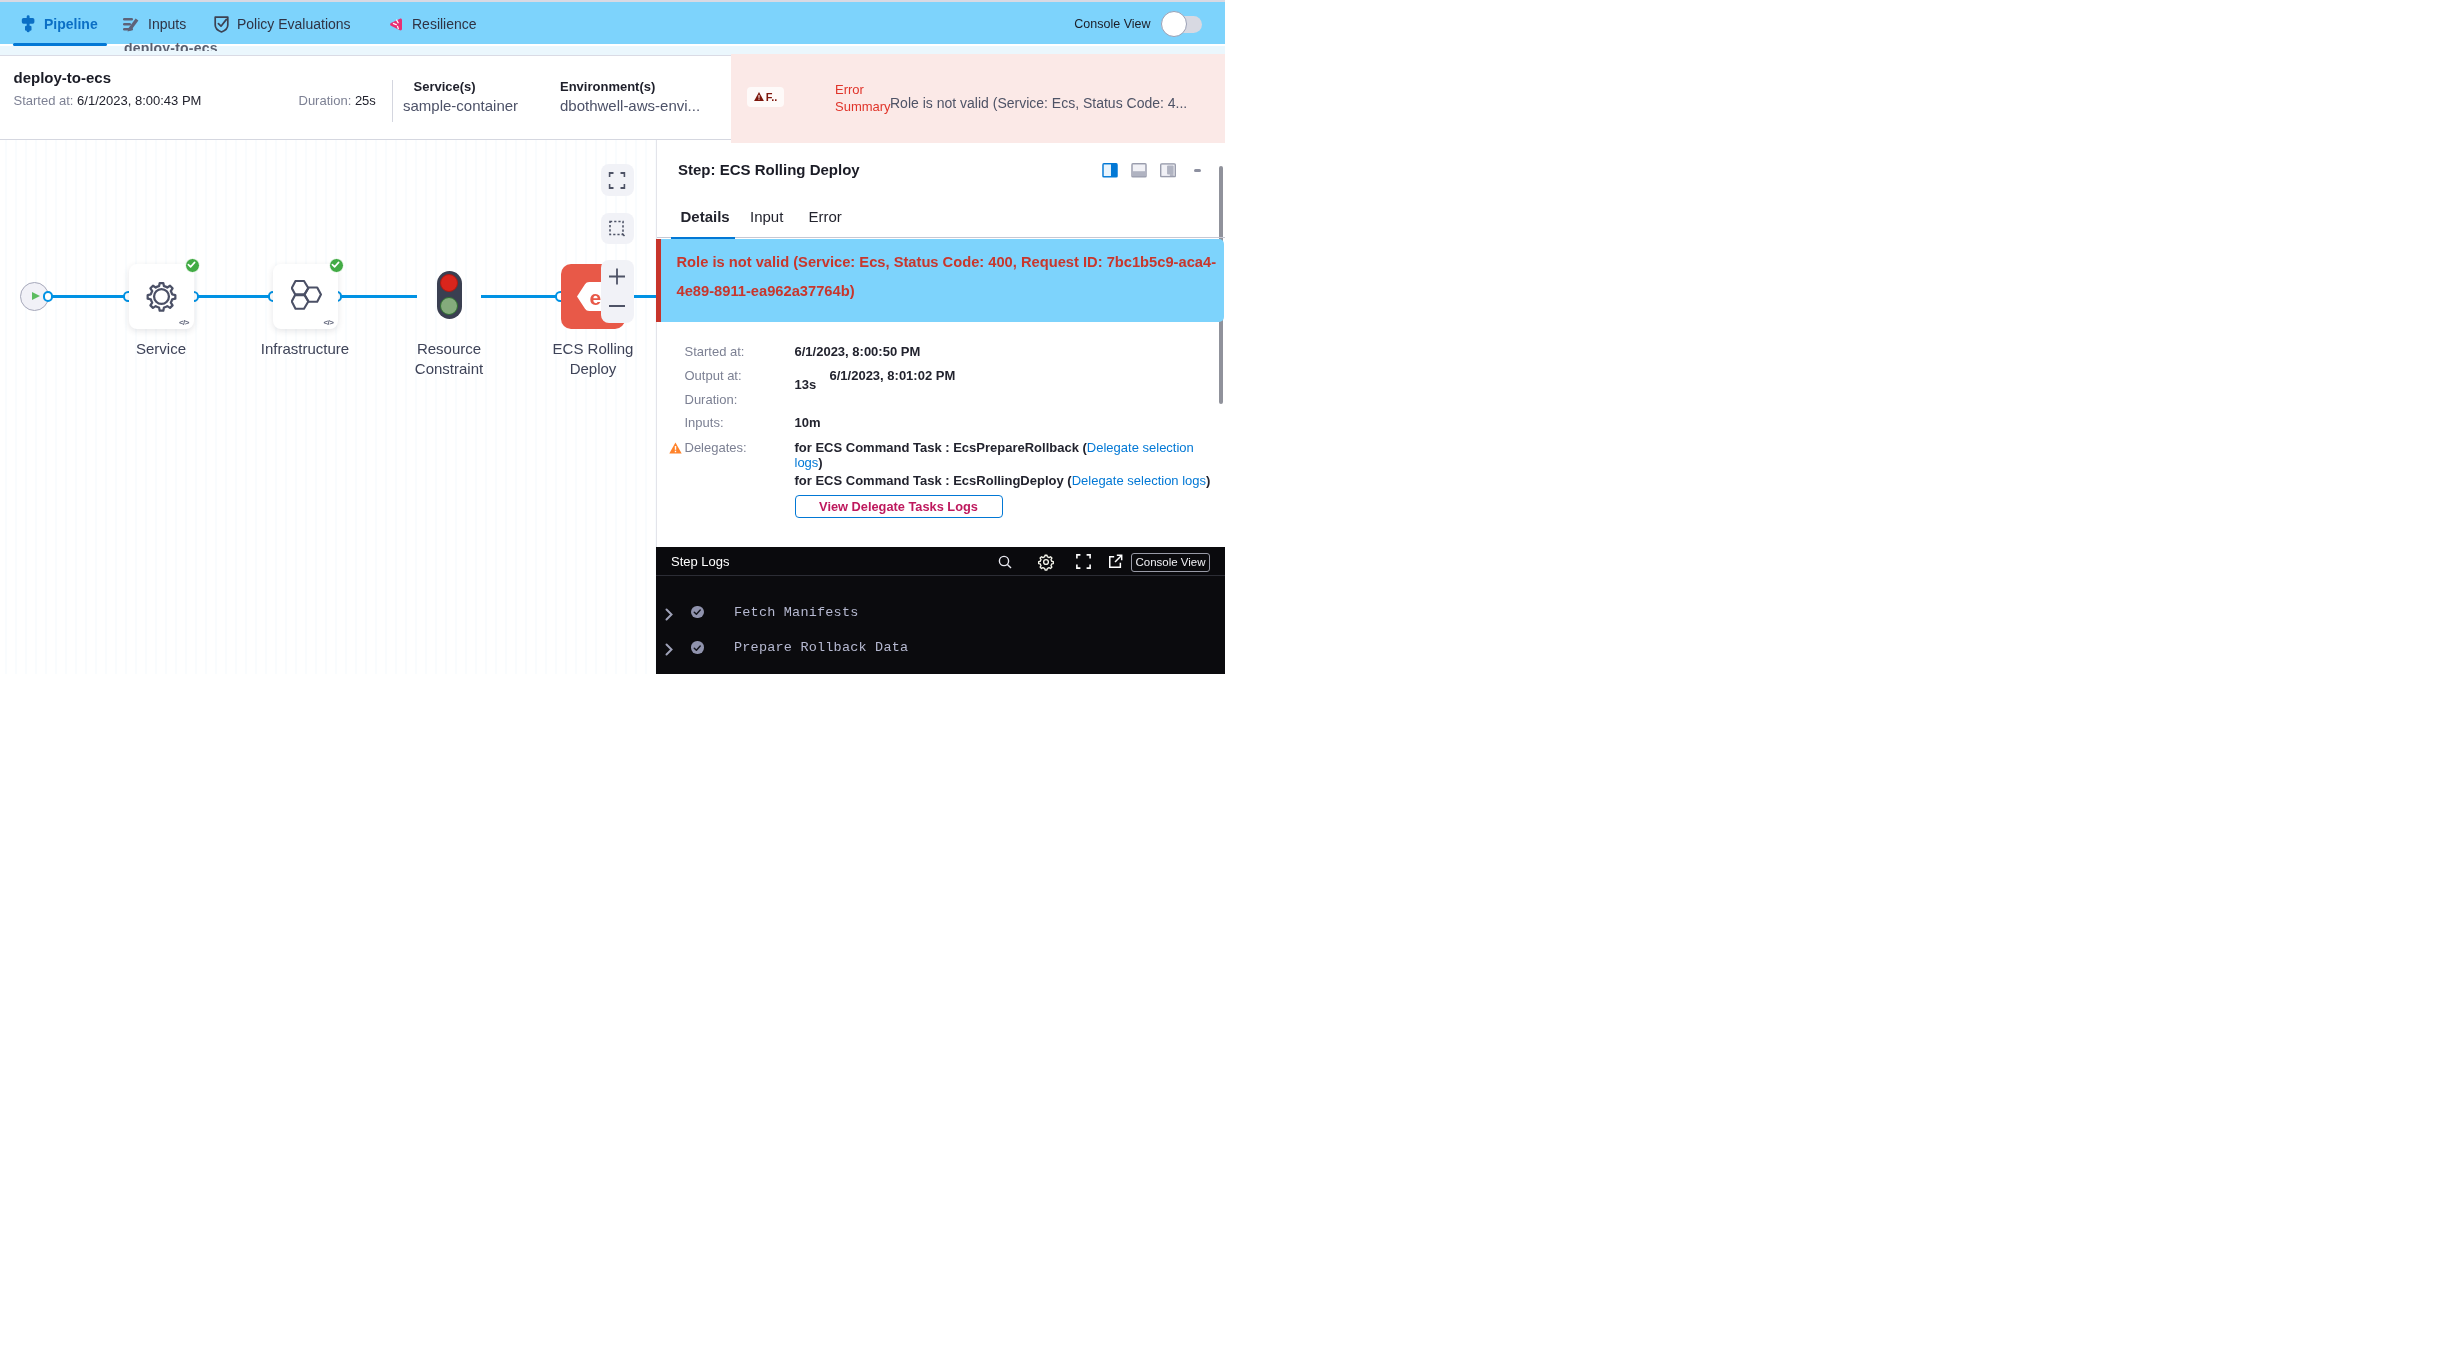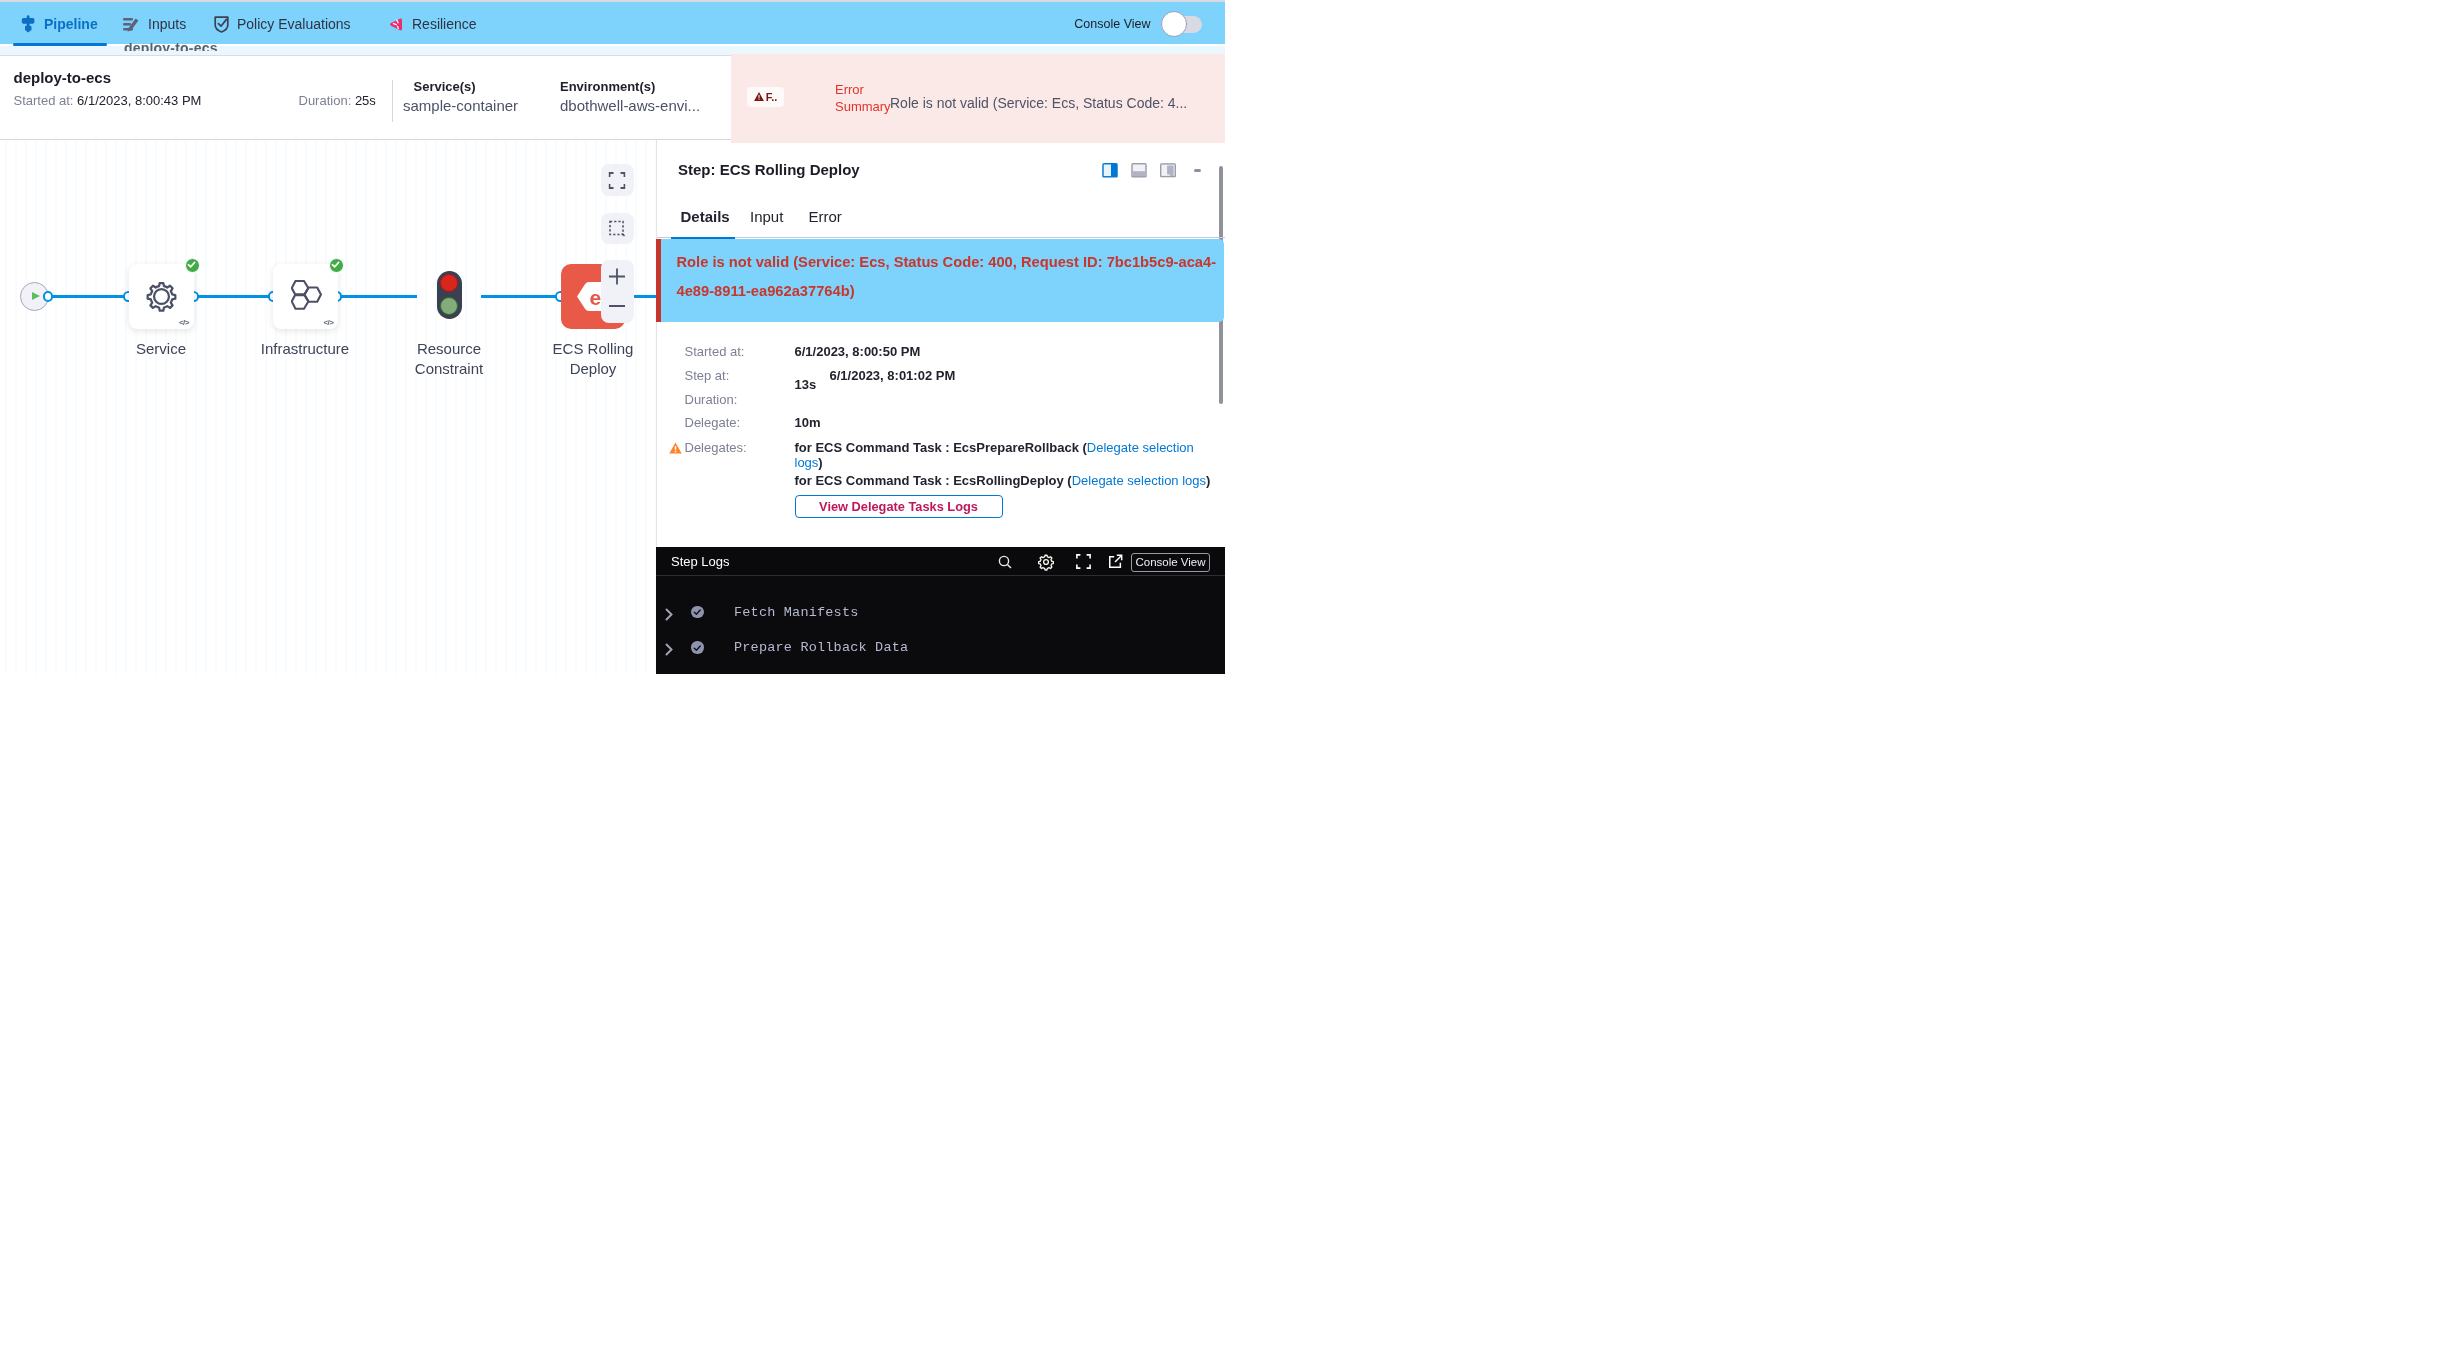--- a/index.html
+++ b/index.html
@@ -291,25 +291,25 @@
     <div class="ptab" style="left:24px; font-weight:bold;">Details</div>
     <div class="ptab" style="left:93.5px;">Input</div>
     <div class="ptab" style="left:152px;">Error</div>
     <div id="ptab-border"></div>
     <div id="ptab-underline"></div>
     <div id="pbanner">
       <div class="txt">Role is not valid (Service: Ecs, Status Code: 400, Request ID: 7bc1b5c9-aca4-<br>4e89-8911-ea962a37764b)</div>
     </div>
     <div class="drow-label" style="top:203.5px;">Started at:</div>
     <div class="drow-val" style="top:203.5px;">6/1/2023, 8:00:50 PM</div>
-    <div class="drow-label" style="top:228px;">Step at:</div>
+    <div class="drow-label" style="top:228px;">Output at:</div>
     <div class="drow-val" style="top:228px;margin-left:35px;">6/1/2023, 8:01:02 PM</div>
     <div class="drow-label" style="top:251.5px;">Duration:</div>
     <div class="drow-val" style="top:237px;">13s</div>
-    <div class="drow-label" style="top:275px;">Delegate:</div>
+    <div class="drow-label" style="top:275px;">Inputs:</div>
     <div class="drow-val" style="top:275px;">10m</div>
     <svg id="dtri" width="13" height="12" viewBox="0 0 13 12">
       <path d="M6.5 0.5 L12.7 11.5 H0.3 Z" fill="#ff832b"></path>
       <rect x="5.8" y="4" width="1.4" height="3.8" fill="#fff"></rect>
       <rect x="5.8" y="8.7" width="1.4" height="1.5" fill="#fff"></rect>
     </svg>
     <div class="drow-label" style="top:300px;">Delegates:</div>
     <div class="drow-val" style="top:300px; width:425px;">for ECS Command Task : EcsPrepareRollback (<span class="dlink">Delegate selection logs</span>)</div>
     <div class="drow-val" style="top:332.5px; width:440px;">for ECS Command Task : EcsRollingDeploy (<span class="dlink">Delegate selection logs</span>)</div>
     <div id="viewbtn">View Delegate Tasks Logs</div>

